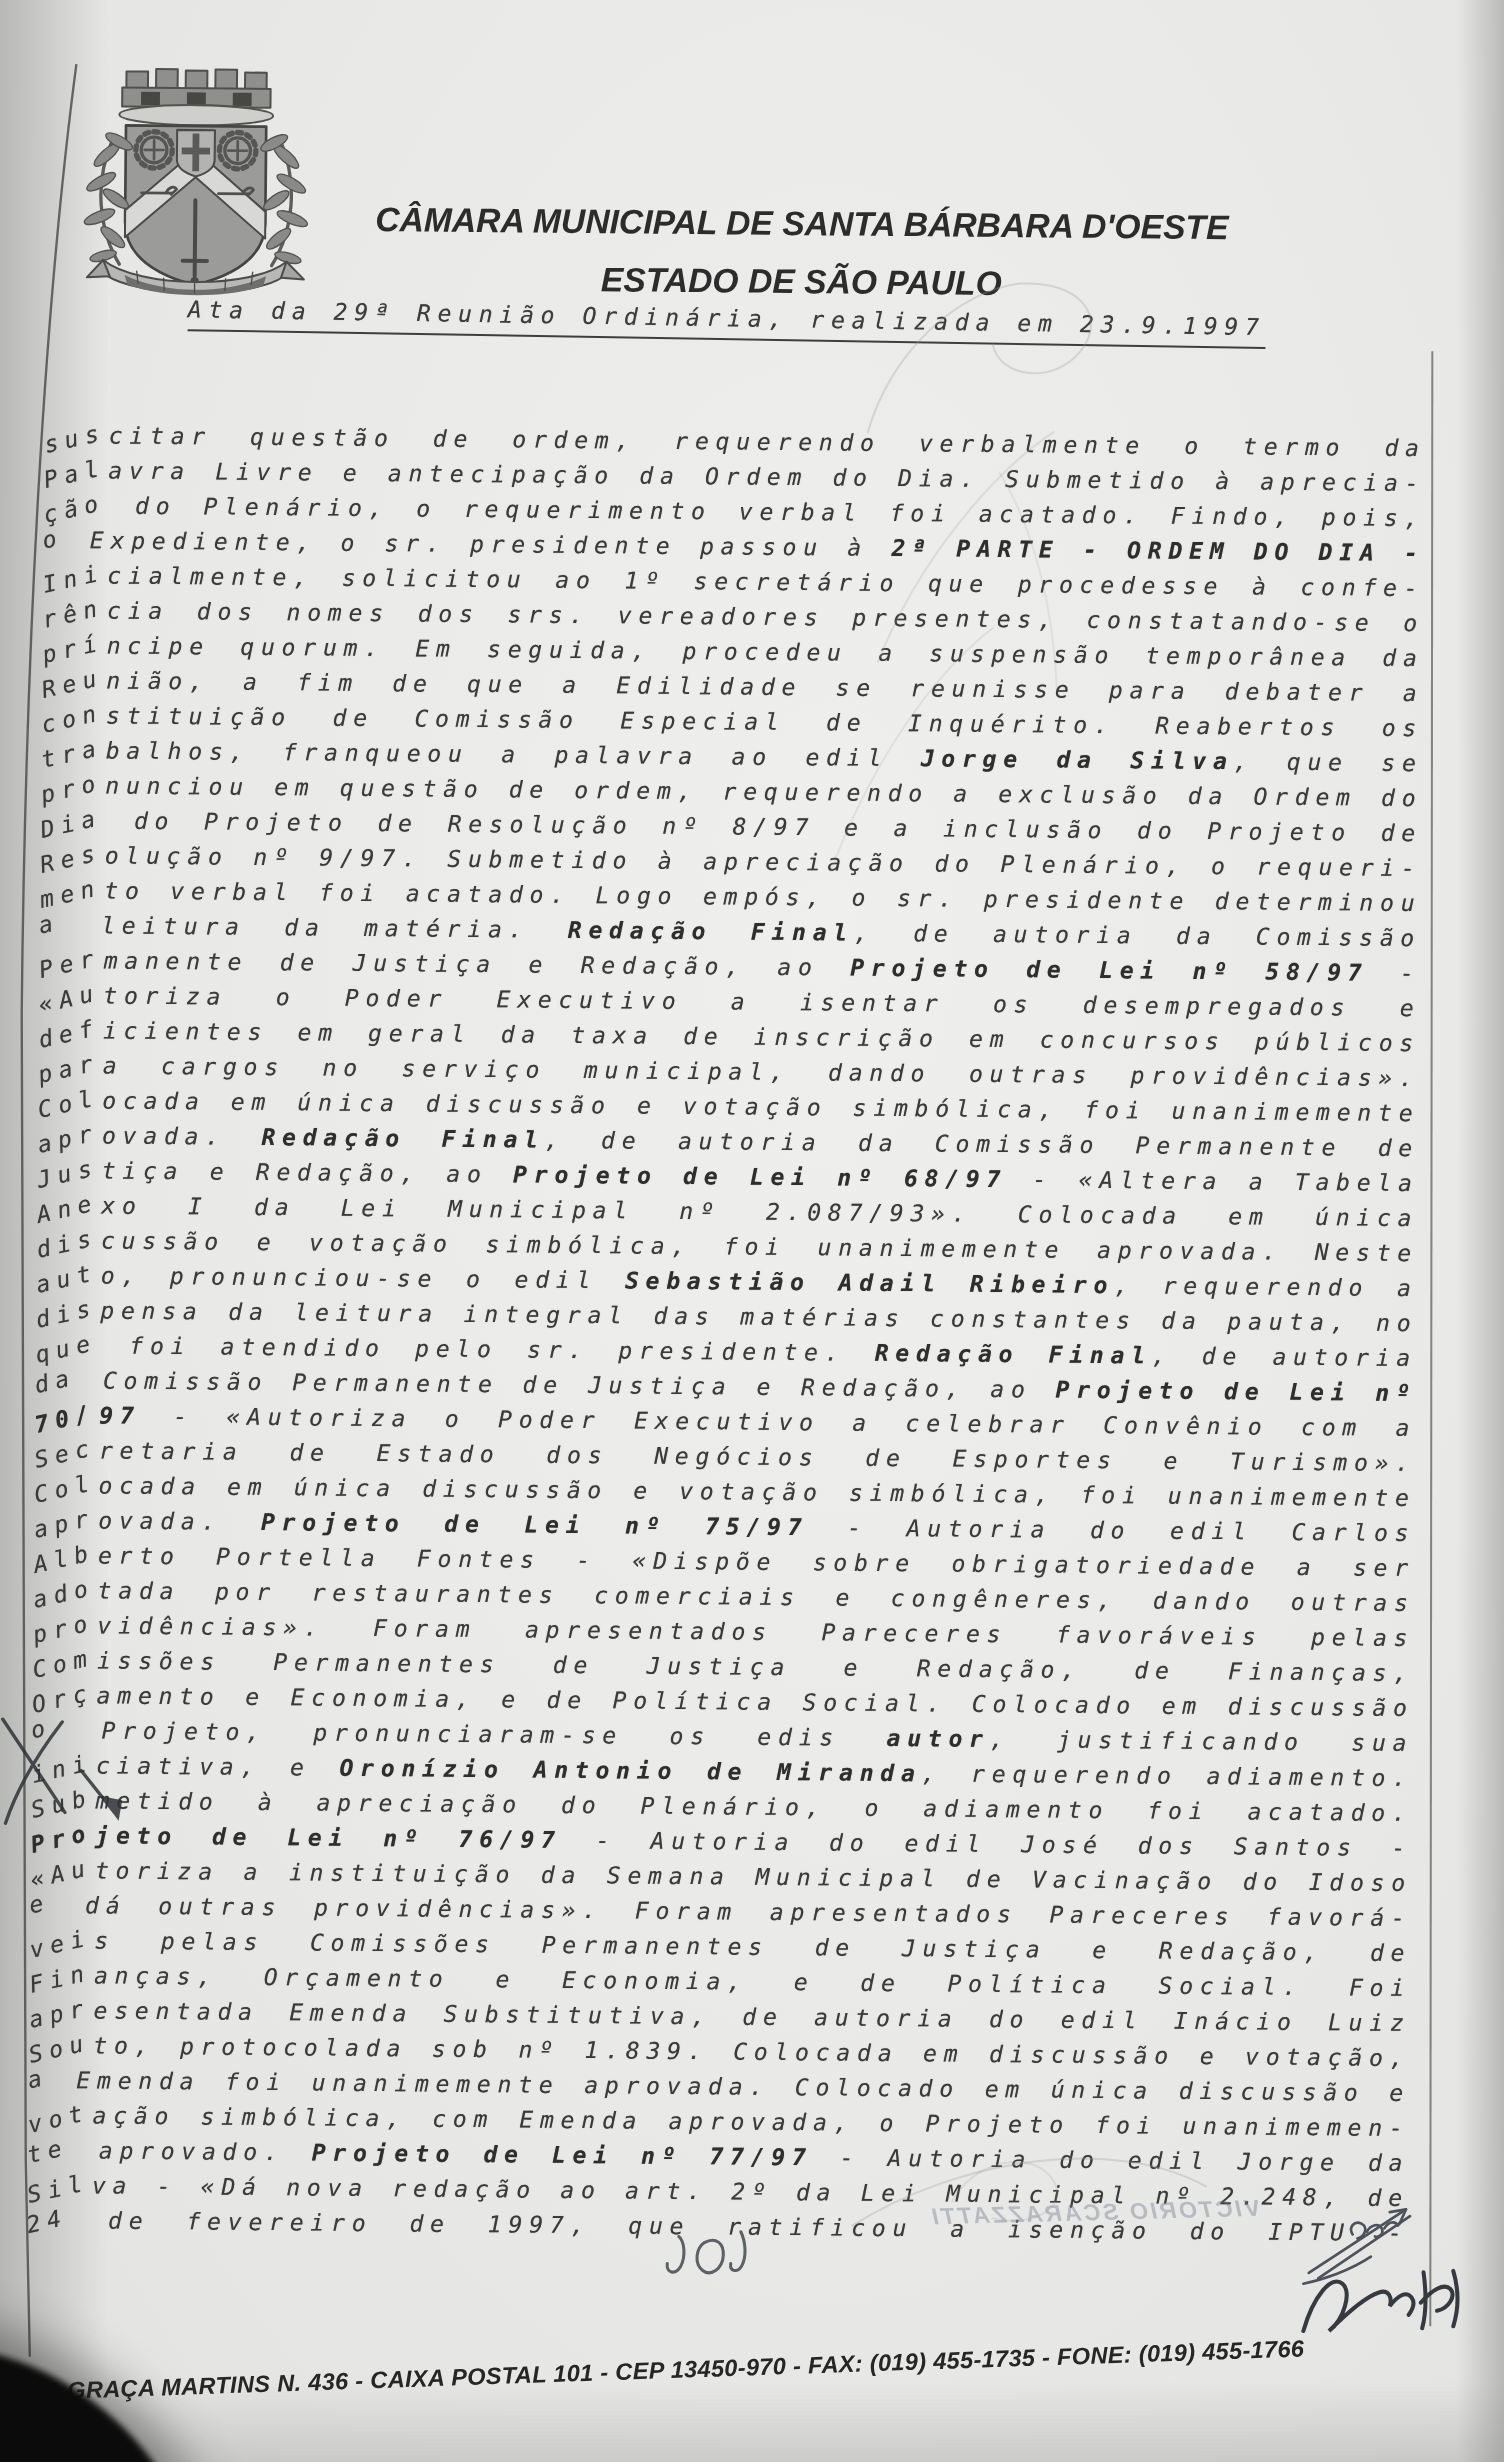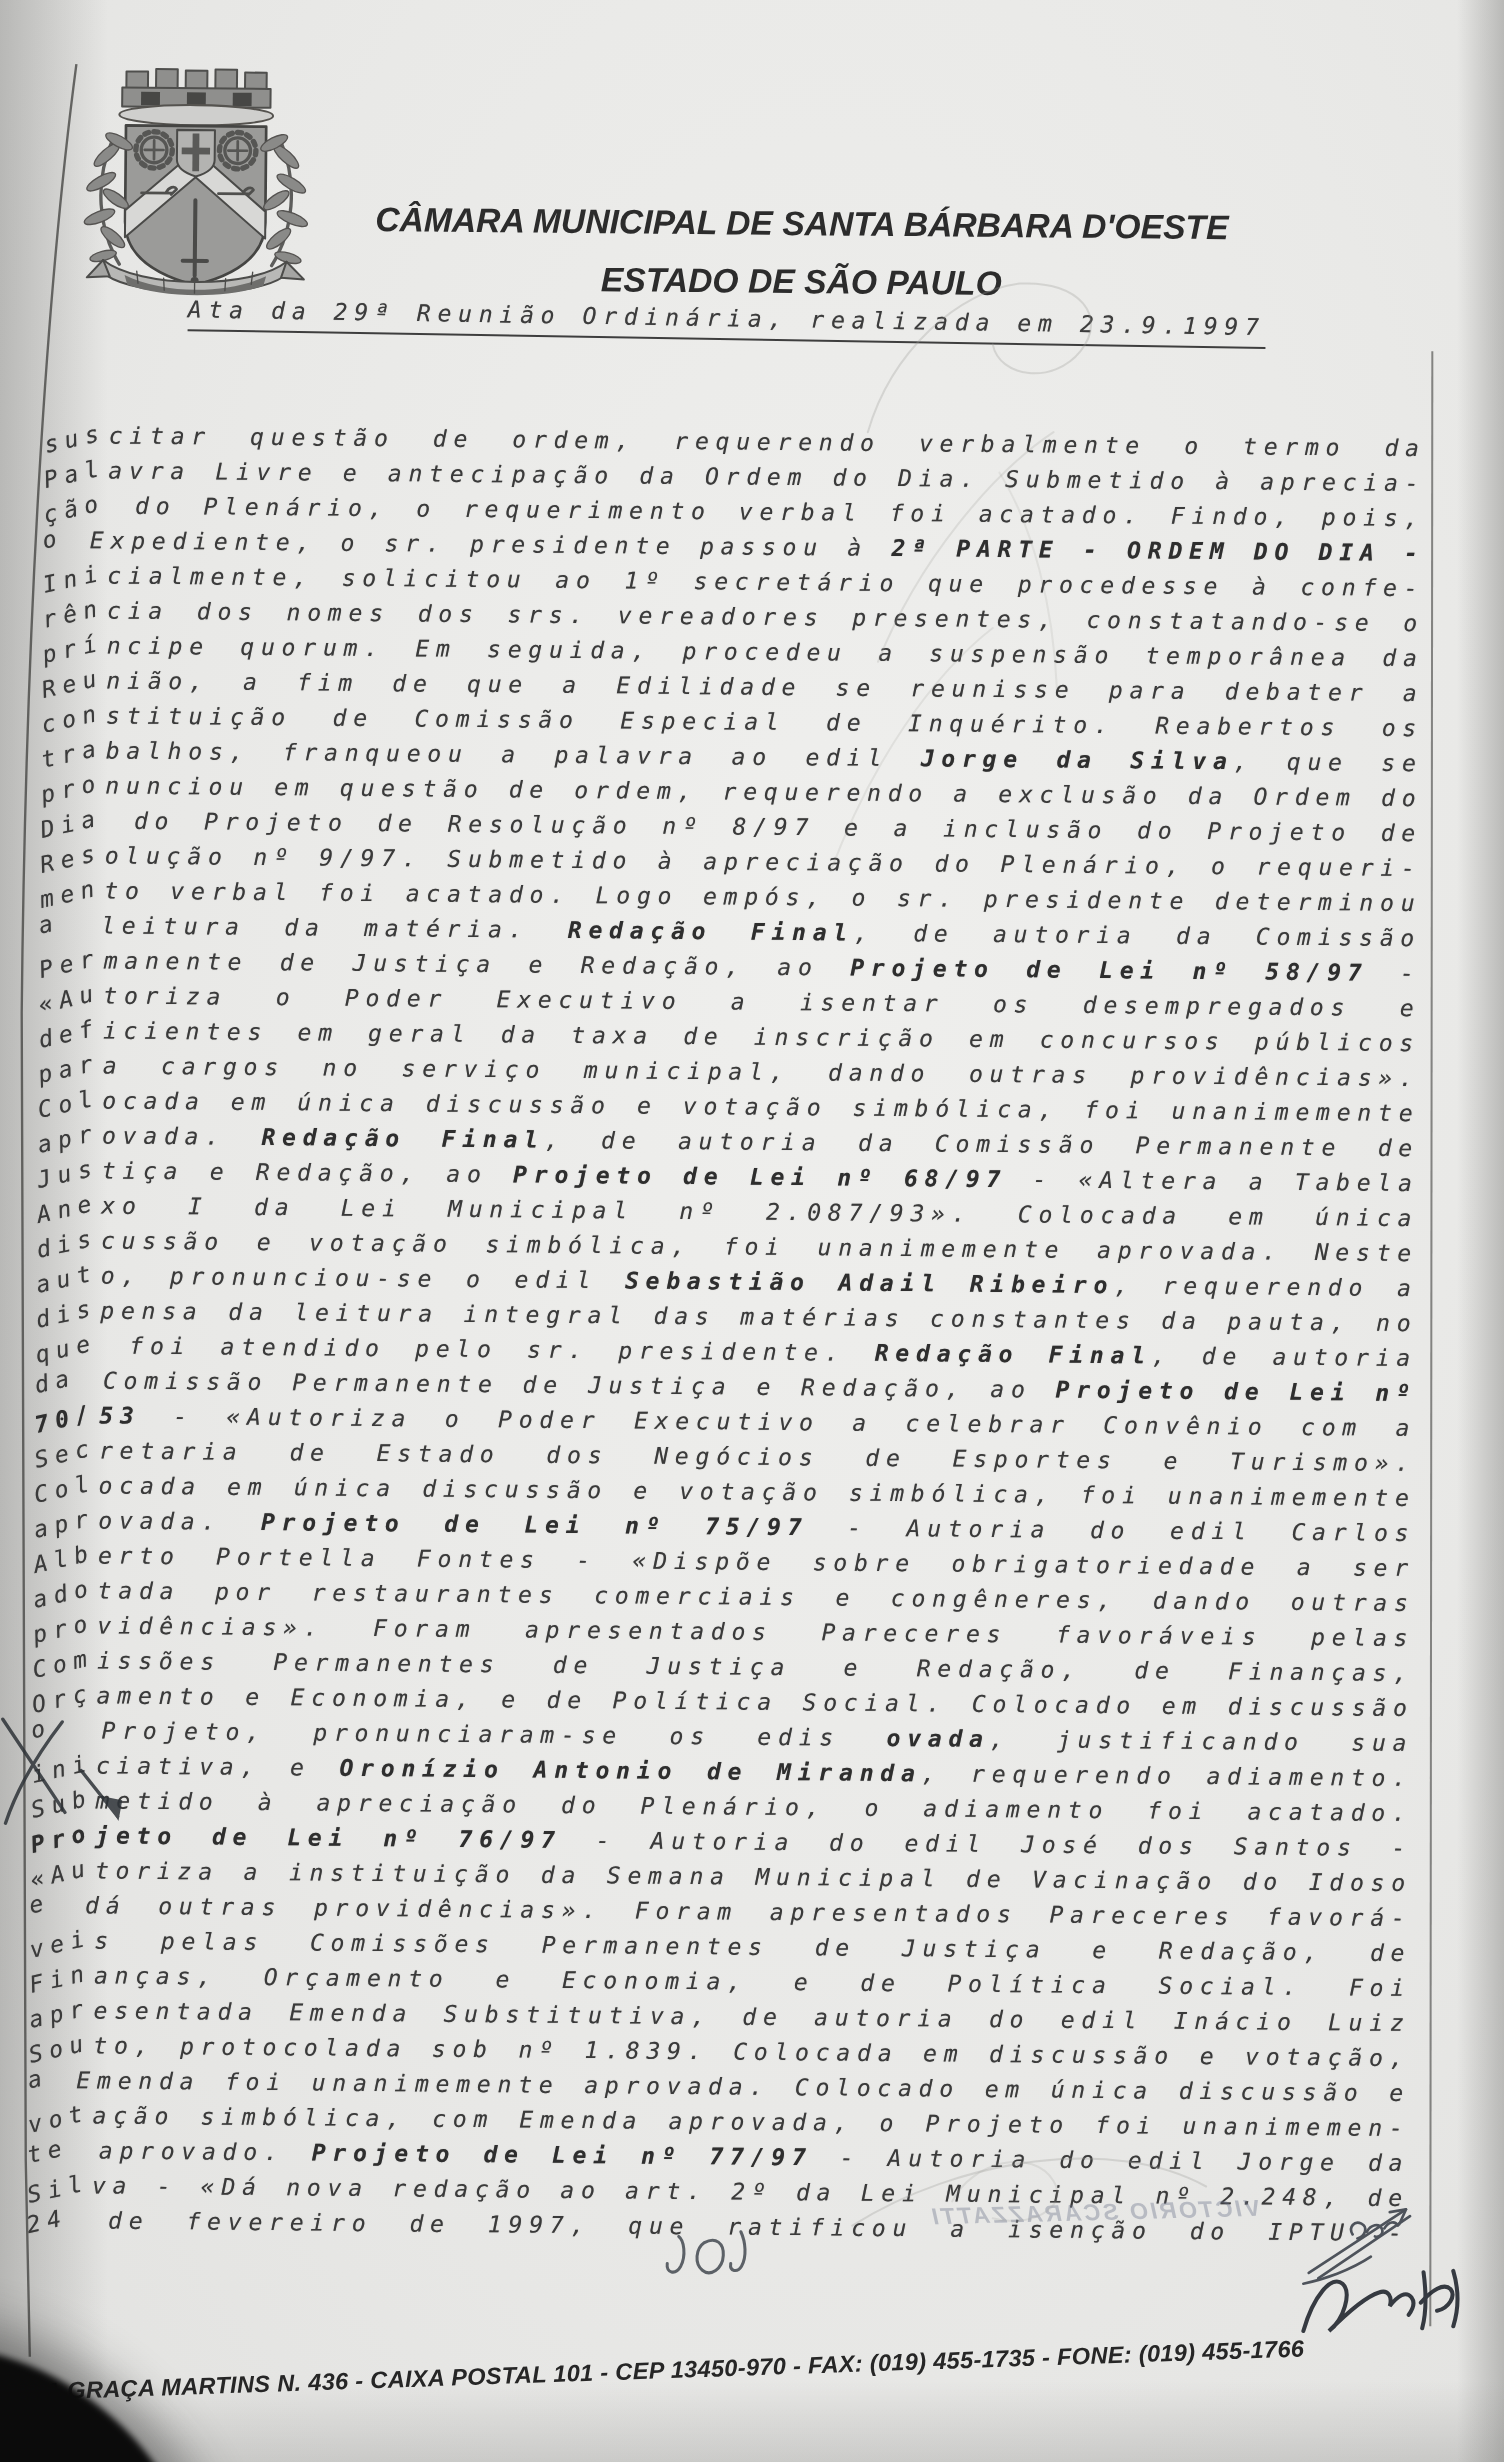--- a/index.html
+++ b/index.html
@@ -162,30 +162,30 @@
         <div class="line"><span class="curl">par</span><span>a cargos no serviço municipal, dando outras providências».</span></div>
         <div class="line"><span class="curl">Col</span><span>ocada em única discussão e votação simbólica, foi unanimemente</span></div>
         <div class="line"><span class="curl">apr</span><span>ovada. </span><span class="b">Redação Final</span><span>, de autoria da Comissão Permanente de</span></div>
         <div class="line"><span class="curl">Jus</span><span>tiça e Redação, ao </span><span class="b">Projeto de Lei nº 68/97</span><span> - «Altera a Tabela</span></div>
         <div class="line"><span class="curl">Ane</span><span>xo I da Lei Municipal nº 2.087/93». Colocada em única</span></div>
         <div class="line"><span class="curl">dis</span><span>cussão e votação simbólica, foi unanimemente aprovada. Neste</span></div>
         <div class="line"><span class="curl">aut</span><span>o, pronunciou-se o edil </span><span class="b">Sebastião Adail Ribeiro</span><span>, requerendo a</span></div>
         <div class="line"><span class="curl">dis</span><span>pensa da leitura integral das matérias constantes da pauta, no</span></div>
         <div class="line"><span class="curl">que</span><span> foi atendido pelo sr. presidente. </span><span class="b">Redação Final</span><span>, de autoria</span></div>
         <div class="line"><span class="curl">da</span><span> Comissão Permanente de Justiça e Redação, ao </span><span class="b">Projeto de Lei nº</span></div>
-        <div class="line"><span class="curl b">70/</span><span class="b">53</span><span> - «Autoriza o Poder Executivo a celebrar Convênio com a</span></div>
+        <div class="line"><span class="curl b">70/</span><span class="b">97</span><span> - «Autoriza o Poder Executivo a celebrar Convênio com a</span></div>
         <div class="line"><span class="curl">Sec</span><span>retaria de Estado dos Negócios de Esportes e Turismo».</span></div>
         <div class="line"><span class="curl">Col</span><span>ocada em única discussão e votação simbólica, foi unanimemente</span></div>
         <div class="line"><span class="curl">apr</span><span>ovada. </span><span class="b">Projeto de Lei nº 75/97</span><span> - Autoria do edil Carlos</span></div>
         <div class="line"><span class="curl">Alb</span><span>erto Portella Fontes - «Dispõe sobre obrigatoriedade a ser</span></div>
         <div class="line"><span class="curl">ado</span><span>tada por restaurantes comerciais e congêneres, dando outras</span></div>
         <div class="line"><span class="curl">pro</span><span>vidências». Foram apresentados Pareceres favoráveis pelas</span></div>
         <div class="line"><span class="curl">Com</span><span>issões Permanentes de Justiça e Redação, de Finanças,</span></div>
         <div class="line"><span class="curl">Orç</span><span>amento e Economia, e de Política Social. Colocado em discussão</span></div>
-        <div class="line"><span class="curl">o</span><span> Projeto, pronunciaram-se os edis </span><span class="b">ovada</span><span>, justificando sua</span></div>
+        <div class="line"><span class="curl">o</span><span> Projeto, pronunciaram-se os edis </span><span class="b">autor</span><span>, justificando sua</span></div>
         <div class="line"><span class="curl">ini</span><span>ciativa, e </span><span class="b">Oronízio Antonio de Miranda</span><span>, requerendo adiamento.</span></div>
         <div class="line"><span class="curl">Sub</span><span>metido à apreciação do Plenário, o adiamento foi acatado.</span></div>
         <div class="line"><span class="curl b">Pro</span><span class="b">jeto de Lei nº 76/97</span><span> - Autoria do edil José dos Santos -</span></div>
         <div class="line"><span class="curl">«Au</span><span>toriza a instituição da Semana Municipal de Vacinação do Idoso</span></div>
         <div class="line"><span class="curl">e</span><span> dá outras providências». Foram apresentados Pareceres favorá-</span></div>
         <div class="line"><span class="curl">vei</span><span>s pelas Comissões Permanentes de Justiça e Redação, de</span></div>
         <div class="line"><span class="curl">Fin</span><span>anças, Orçamento e Economia, e de Política Social. Foi</span></div>
         <div class="line"><span class="curl">apr</span><span>esentada Emenda Substitutiva, de autoria do edil Inácio Luiz</span></div>
         <div class="line"><span class="curl">Sou</span><span>to, protocolada sob nº 1.839. Colocada em discussão e votação,</span></div>
         <div class="line"><span class="curl">a</span><span> Emenda foi unanimemente aprovada. Colocado em única discussão e</span></div>

